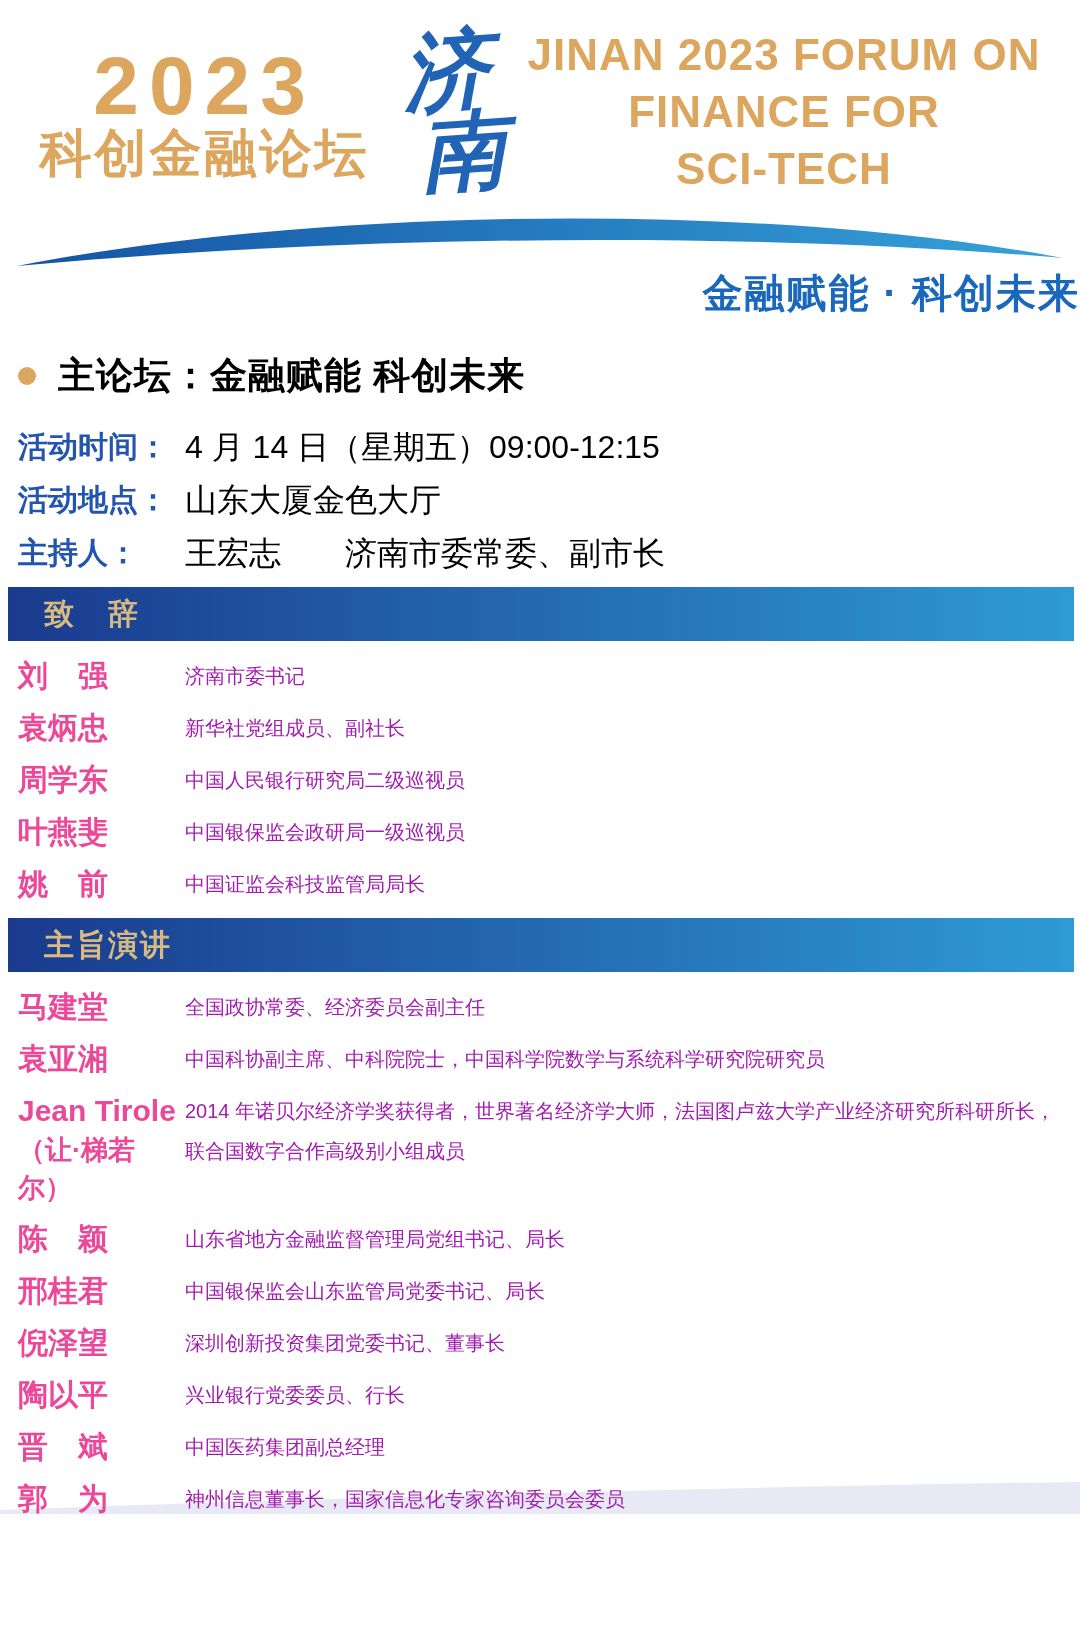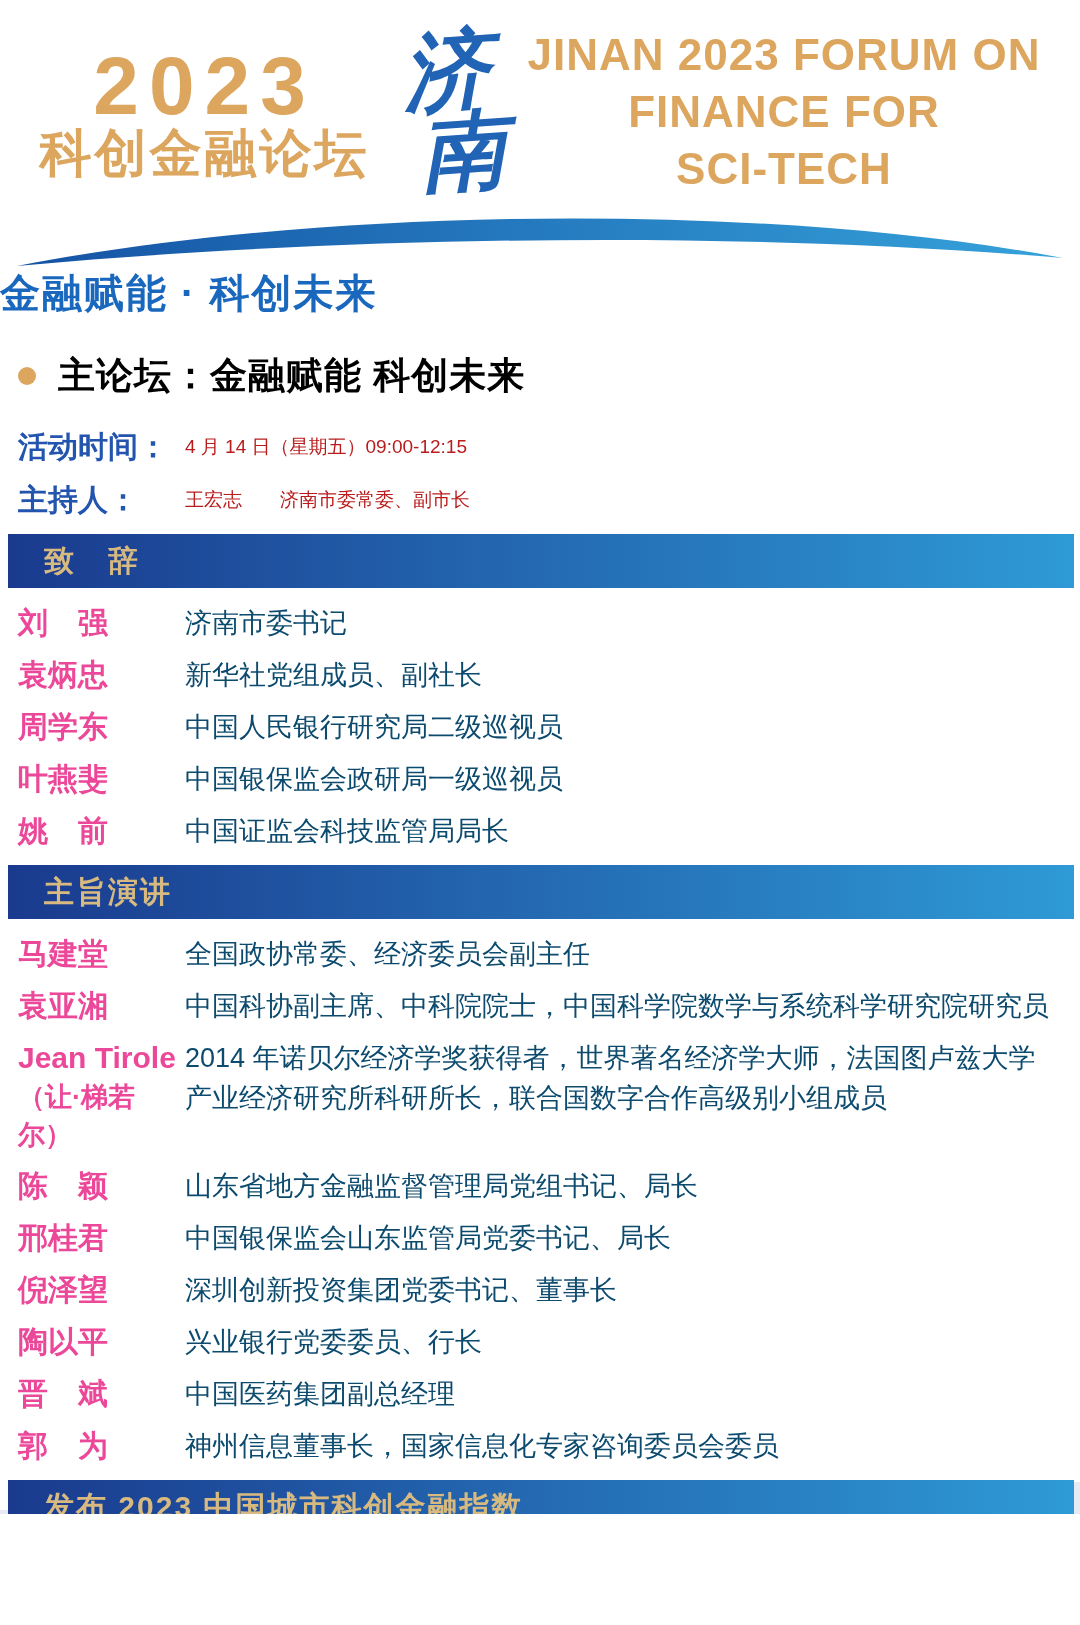--- a/index.html
+++ b/index.html
@@ -32,48 +32,48 @@
   }
   .calligraphy .c2{display:block;margin-left:22px;}
   .logo-en{
     color:#dca65f;font-weight:bold;font-size:44px;line-height:1.3;
     text-align:center;letter-spacing:1px;
   }
   
   .swoosh{display:block;margin:4px auto 0;}
   .tagline{
     position:relative;z-index:1;
-    text-align:left;margin-top:-8px;
-    color:#1a67be;font-weight:bold;font-size:40px;letter-spacing:2px;
+    text-align:right;margin-top:-8px;
+    color:#1a67be;font-weight:bold;font-size:40px;letter-spacing:2px;padding-left:13px;
   }
   
   .main{position:relative;z-index:1;}
   .heading{
     display:flex;align-items:center;gap:22px;
     margin:30px 0 26px 18px;
   }
   .bullet{
     width:18px;height:18px;border-radius:50%;
     background:#dca65f;flex:0 0 auto;
   }
   .heading-text{color:#000000;font-weight:bold;font-size:37px;letter-spacing:1px;}
   .info-row{display:flex;margin:0 20px 13px 18px;line-height:40px;}
   .info-label{width:167px;flex:0 0 auto;color:#2355ae;font-weight:bold;font-size:30px;}
-  .info-value{flex:1;font-size:19px;color:#b91c1c;}
+  .info-value{flex:1;font-size:32px;color:#000000;}
   .bar{
     height:54px;line-height:54px;
     margin:14px 6px 15px 8px;
     padding-left:36px;
     background:linear-gradient(90deg,#1a3a8e 0%,#2e9ad6 100%);
     color:#d8ba80;font-weight:bold;font-size:30px;letter-spacing:2px;
   }
   .row{display:flex;margin:0 20px 12px 18px;}
   .name-col{width:167px;flex:0 0 auto;color:#ec4899;font-weight:bold;font-size:30px;line-height:40px;}
   .name2{display:block;font-size:27px;line-height:38px;}
-  .desc-col{flex:1;font-size:27px;line-height:40px;color:#0c4a6e;}
+  .desc-col{flex:1;font-size:20px;line-height:40px;color:#a21caf;}
 </style>
 </head>
 <body>
 
 <div class="page">
 
   <div class="bottom-bg">
     <svg width="1080" height="145" viewBox="0 0 1080 145">
       <rect x="0" y="0" width="1080" height="145" fill="#e7eaf5"></rect>
       <path d="M0,0 L1080,0 L1080,2 C760,6 330,18 0,30 Z" fill="#ffffff"></path>
@@ -113,20 +113,24 @@
     <div class="heading">
       <span class="bullet"></span>
       <span class="heading-text">主论坛：金融赋能 科创未来</span>
     </div>
 
     <div class="info-row">
       <div class="info-label">活动时间：</div>
       <div class="info-value">4 月 14 日（星期五）09:00-12:15</div>
     </div>
     <div class="info-row">
+      <div class="info-label">活动地点：</div>
+      <div class="info-value">山东大厦金色大厅</div>
+    </div>
+    <div class="info-row">
       <div class="info-label">主持人：</div>
       <div class="info-value">王宏志　　济南市委常委、副市长</div>
     </div>
 
     <div class="bar">致　辞</div>
 
     <div class="row">
       <div class="name-col">刘　强</div>
       <div class="desc-col">济南市委书记</div>
     </div>

